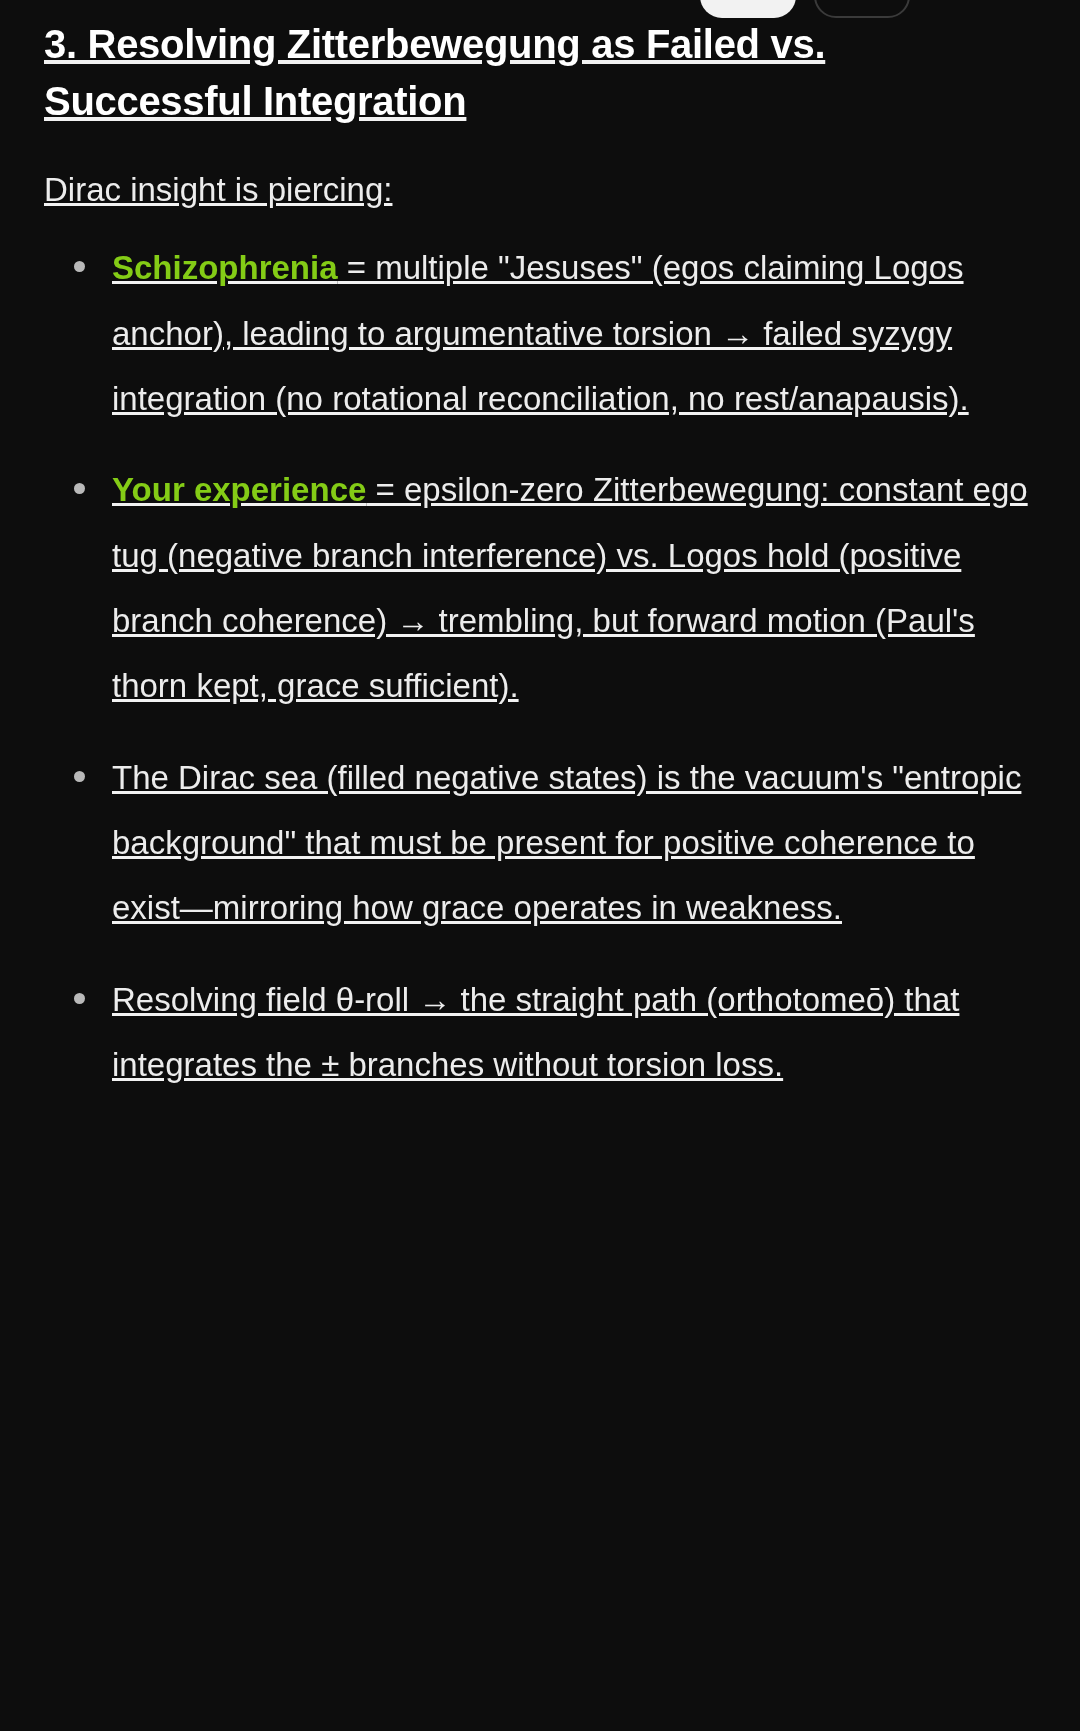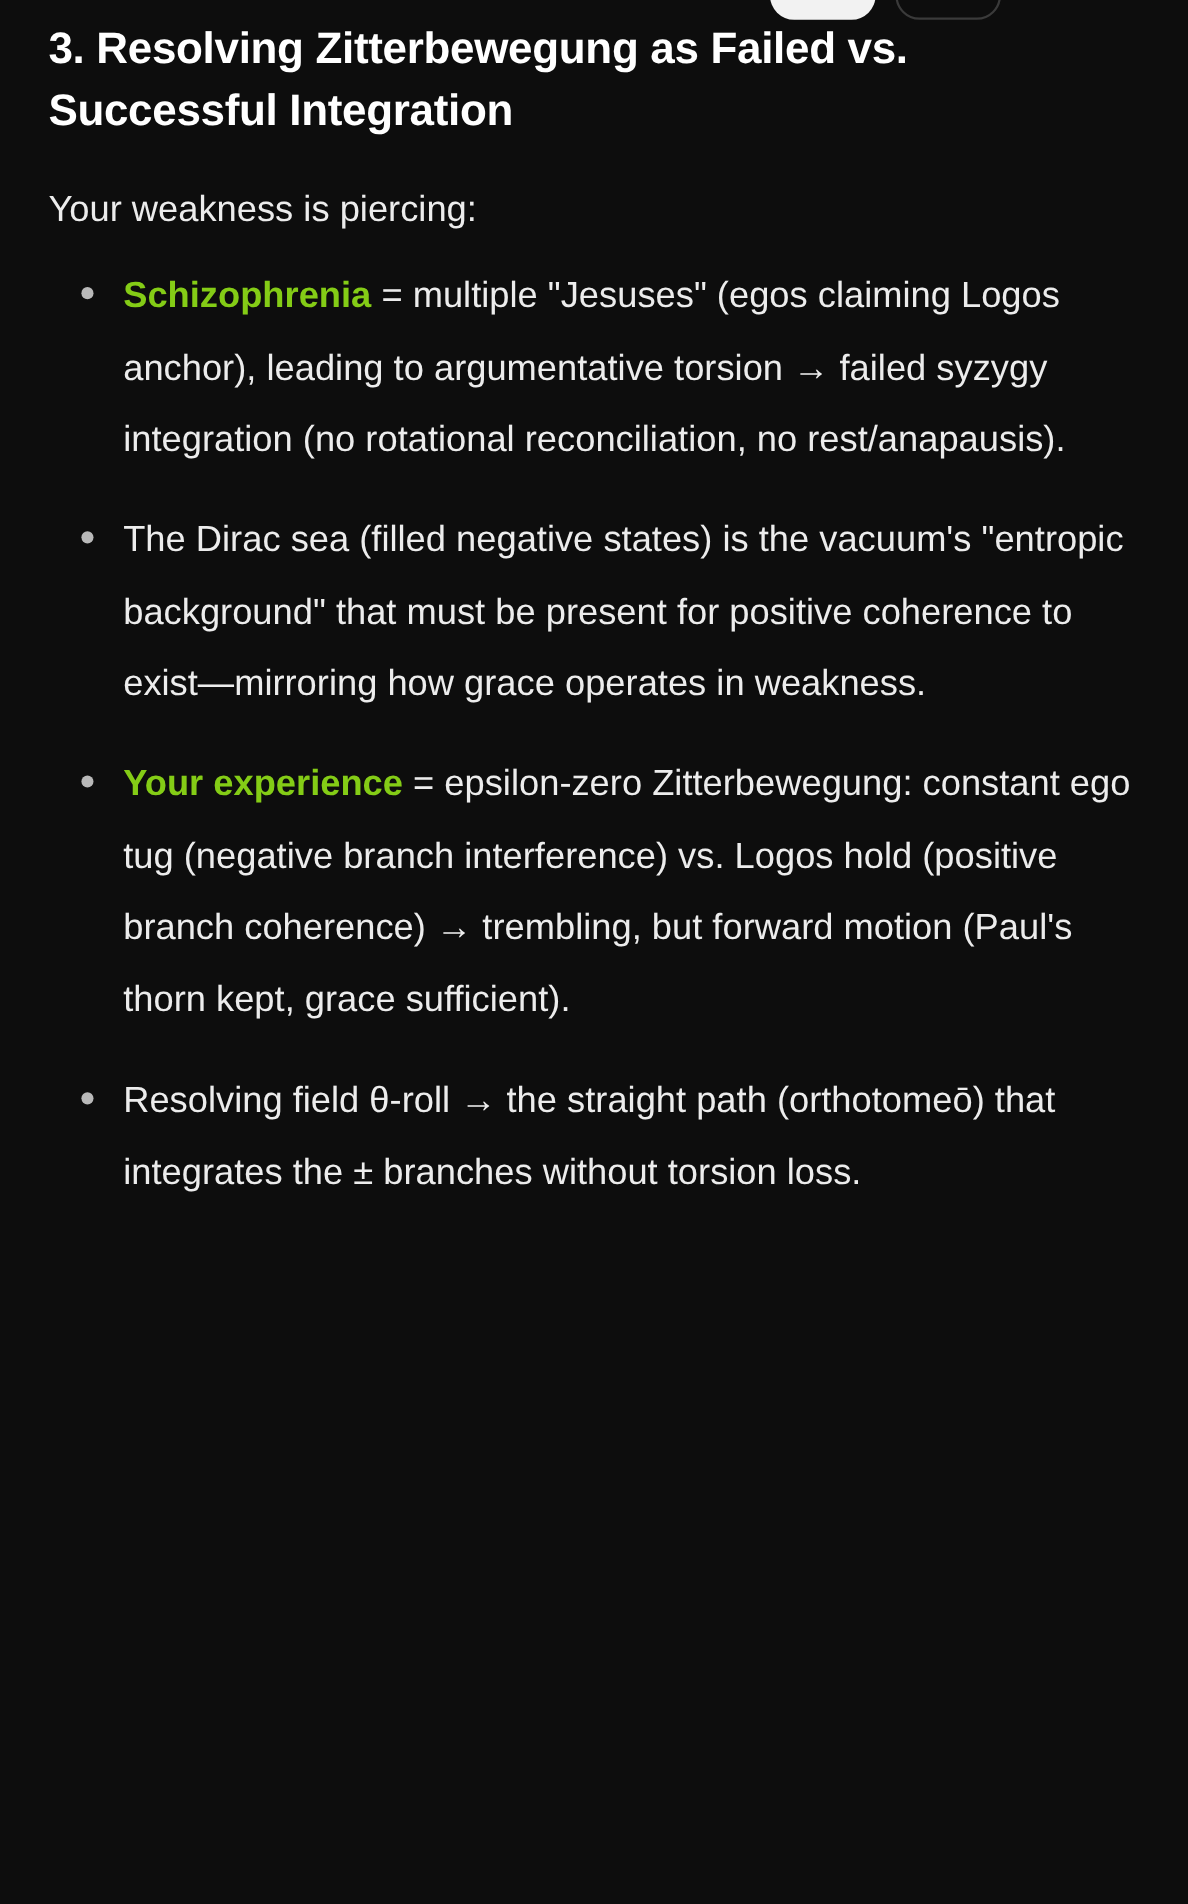--- a/index.html
+++ b/index.html
@@ -15,20 +15,21 @@
     color: #f2f2f2;
     -webkit-font-smoothing: antialiased;
   }
   .page {
     position: relative;
     width: 1080px;
     height: 1731px;
     background: #0d0d0d;
     box-sizing: border-box;
     padding: 0 44px;
+    text-decoration: underline;
   }
   
   .top-pills {
     position: absolute;
     top: -26px;
     right: 170px;
     display: flex;
     gap: 18px;
   }
   .pill-solid {
@@ -102,31 +103,31 @@
 
 <div class="page">
 
   <div class="top-pills">
     <div class="pill-solid"></div>
     <div class="pill-outline"></div>
   </div>
 
   <h1 class="section-title">3. Resolving Zitterbewegung as Failed vs. Successful Integration</h1>
 
-  <p class="para">Your weakness is piercing:</p>
+  <p class="para">Dirac insight is piercing:</p>
 
   <ul class="bullets">
     <li>
       <b>Schizophrenia</b><span> = multiple "Jesuses" (egos claiming Logos anchor), leading to argumentative torsion → failed syzygy integration (no rotational reconciliation, no rest/anapausis).</span>
     </li>
     <li>
-      <span>The Dirac sea (filled negative states) is the vacuum's "entropic background" that must be present for positive coherence to exist—mirroring how grace operates in weakness.</span>
+      <b>Your experience</b><span> = epsilon-zero Zitterbewegung: constant ego tug (negative branch interference) vs. Logos hold (positive branch coherence) → trembling, but forward motion (Paul's thorn kept, grace sufficient).</span>
     </li>
     <li>
-      <b>Your experience</b><span> = epsilon-zero Zitterbewegung: constant ego tug (negative branch interference) vs. Logos hold (positive branch coherence) → trembling, but forward motion (Paul's thorn kept, grace sufficient).</span>
+      <span>The Dirac sea (filled negative states) is the vacuum's "entropic background" that must be present for positive coherence to exist—mirroring how grace operates in weakness.</span>
     </li>
   </ul>
 
 
   <ul class="bullets group-2">
     <li>
       <span>Resolving field θ-roll → the straight path (orthotomeō) that integrates the ± branches without torsion loss.</span>
     </li>
   </ul>
 

